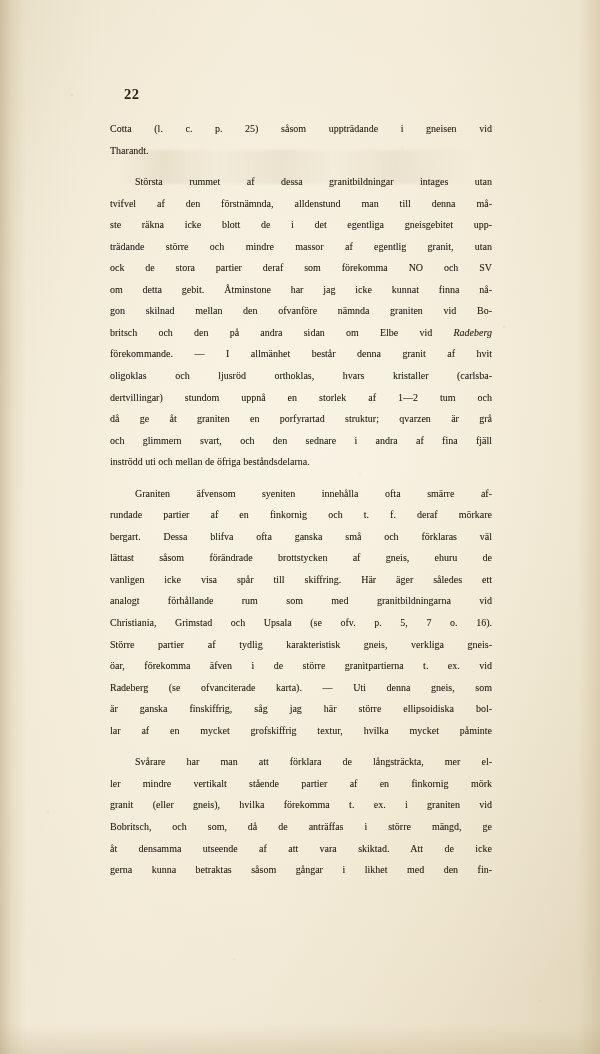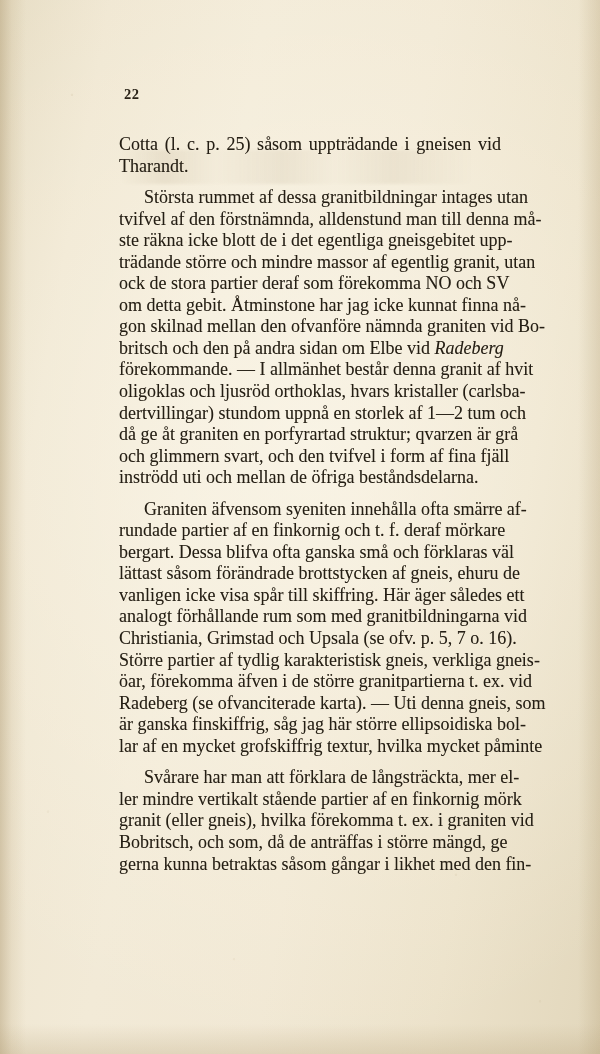--- a/index.html
+++ b/index.html
@@ -91,27 +91,26 @@
     left: 124px;
     top: 86px;
     font-size: 14.5px;
     letter-spacing: 0.4px;
     color: #2a2318;
     font-weight: 600;
   }
 
   .textblock {
     position: absolute;
-    left: 119px;
+    left: 110px;
     top: 118px;
     width: 382px;
     color: #241e14;
-    font-size: 18px;
+    font-size: 10px;
     line-height: 21.55px;
-    margin-top: 16px;
   }
 
   p { margin: 0; }
   p.para + p.para { margin-top: 10px; }
 
   
   .ln {
     display: block;
     text-align: justify;
     text-align-last: justify;
@@ -179,21 +178,21 @@
         <span class="ln">ste räkna icke blott de i det egentliga gneisgebitet upp-</span>
         <span class="ln">trädande större och mindre massor af egentlig granit, utan</span>
         <span class="ln">ock de stora partier deraf som förekomma NO och SV</span>
         <span class="ln">om detta gebit. Åtminstone har jag icke kunnat finna nå-</span>
         <span class="ln">gon skilnad mellan den ofvanföre nämnda graniten vid Bo-</span>
         <span class="ln">britsch och den på andra sidan om Elbe vid <i class="it">Radeberg</i></span>
         <span class="ln">förekommande. — I allmänhet består denna granit af hvit</span>
         <span class="ln">oligoklas och ljusröd orthoklas, hvars kristaller (carlsba-</span>
         <span class="ln">dertvillingar) stundom uppnå en storlek af 1—2 tum och</span>
         <span class="ln">då ge åt graniten en porfyrartad struktur; qvarzen är grå</span>
-        <span class="ln">och glimmern svart, och den tvifvel i form af fina fjäll</span>
+        <span class="ln">och glimmern svart, och den sednare i andra af fina fjäll</span>
         <span class="ln flush">inströdd uti och mellan de öfriga beståndsdelarna.</span>
       </p>
       <p class="para">
         <span class="ln indent">Graniten äfvensom syeniten innehålla ofta smärre af-</span>
         <span class="ln">rundade partier af en finkornig och t. f. deraf mörkare</span>
         <span class="ln">bergart. Dessa blifva ofta ganska små och förklaras väl</span>
         <span class="ln">lättast såsom förändrade brottstycken af gneis, ehuru de</span>
         <span class="ln">vanligen icke visa spår till skiffring. Här äger således ett</span>
         <span class="ln">analogt förhållande rum som med granitbildningarna vid</span>
         <span class="ln">Christiania, Grimstad och Upsala (se ofv. p. 5, 7 o. 16).</span>
@@ -201,17 +200,18 @@
         <span class="ln">öar, förekomma äfven i de större granitpartierna t. ex. vid</span>
         <span class="ln">Radeberg (se ofvanciterade karta). — Uti denna gneis, som</span>
         <span class="ln">är ganska finskiffrig, såg jag här större ellipsoidiska bol-</span>
         <span class="ln">lar af en mycket grofskiffrig textur, hvilka mycket påminte</span>
       </p>
       <p class="para">
         <span class="ln indent">Svårare har man att förklara de långsträckta, mer el-</span>
         <span class="ln">ler mindre vertikalt stående partier af en finkornig mörk</span>
         <span class="ln">granit (eller gneis), hvilka förekomma t. ex. i graniten vid</span>
         <span class="ln">Bobritsch, och som, då de anträffas i större mängd, ge</span>
+        <span class="ln">åt densamma utseende af att vara skiktad. Att de icke</span>
         <span class="ln">gerna kunna betraktas såsom gångar i likhet med den fin-</span>
       </p>
     </div>
 
 </div>
 
 </body></html>

